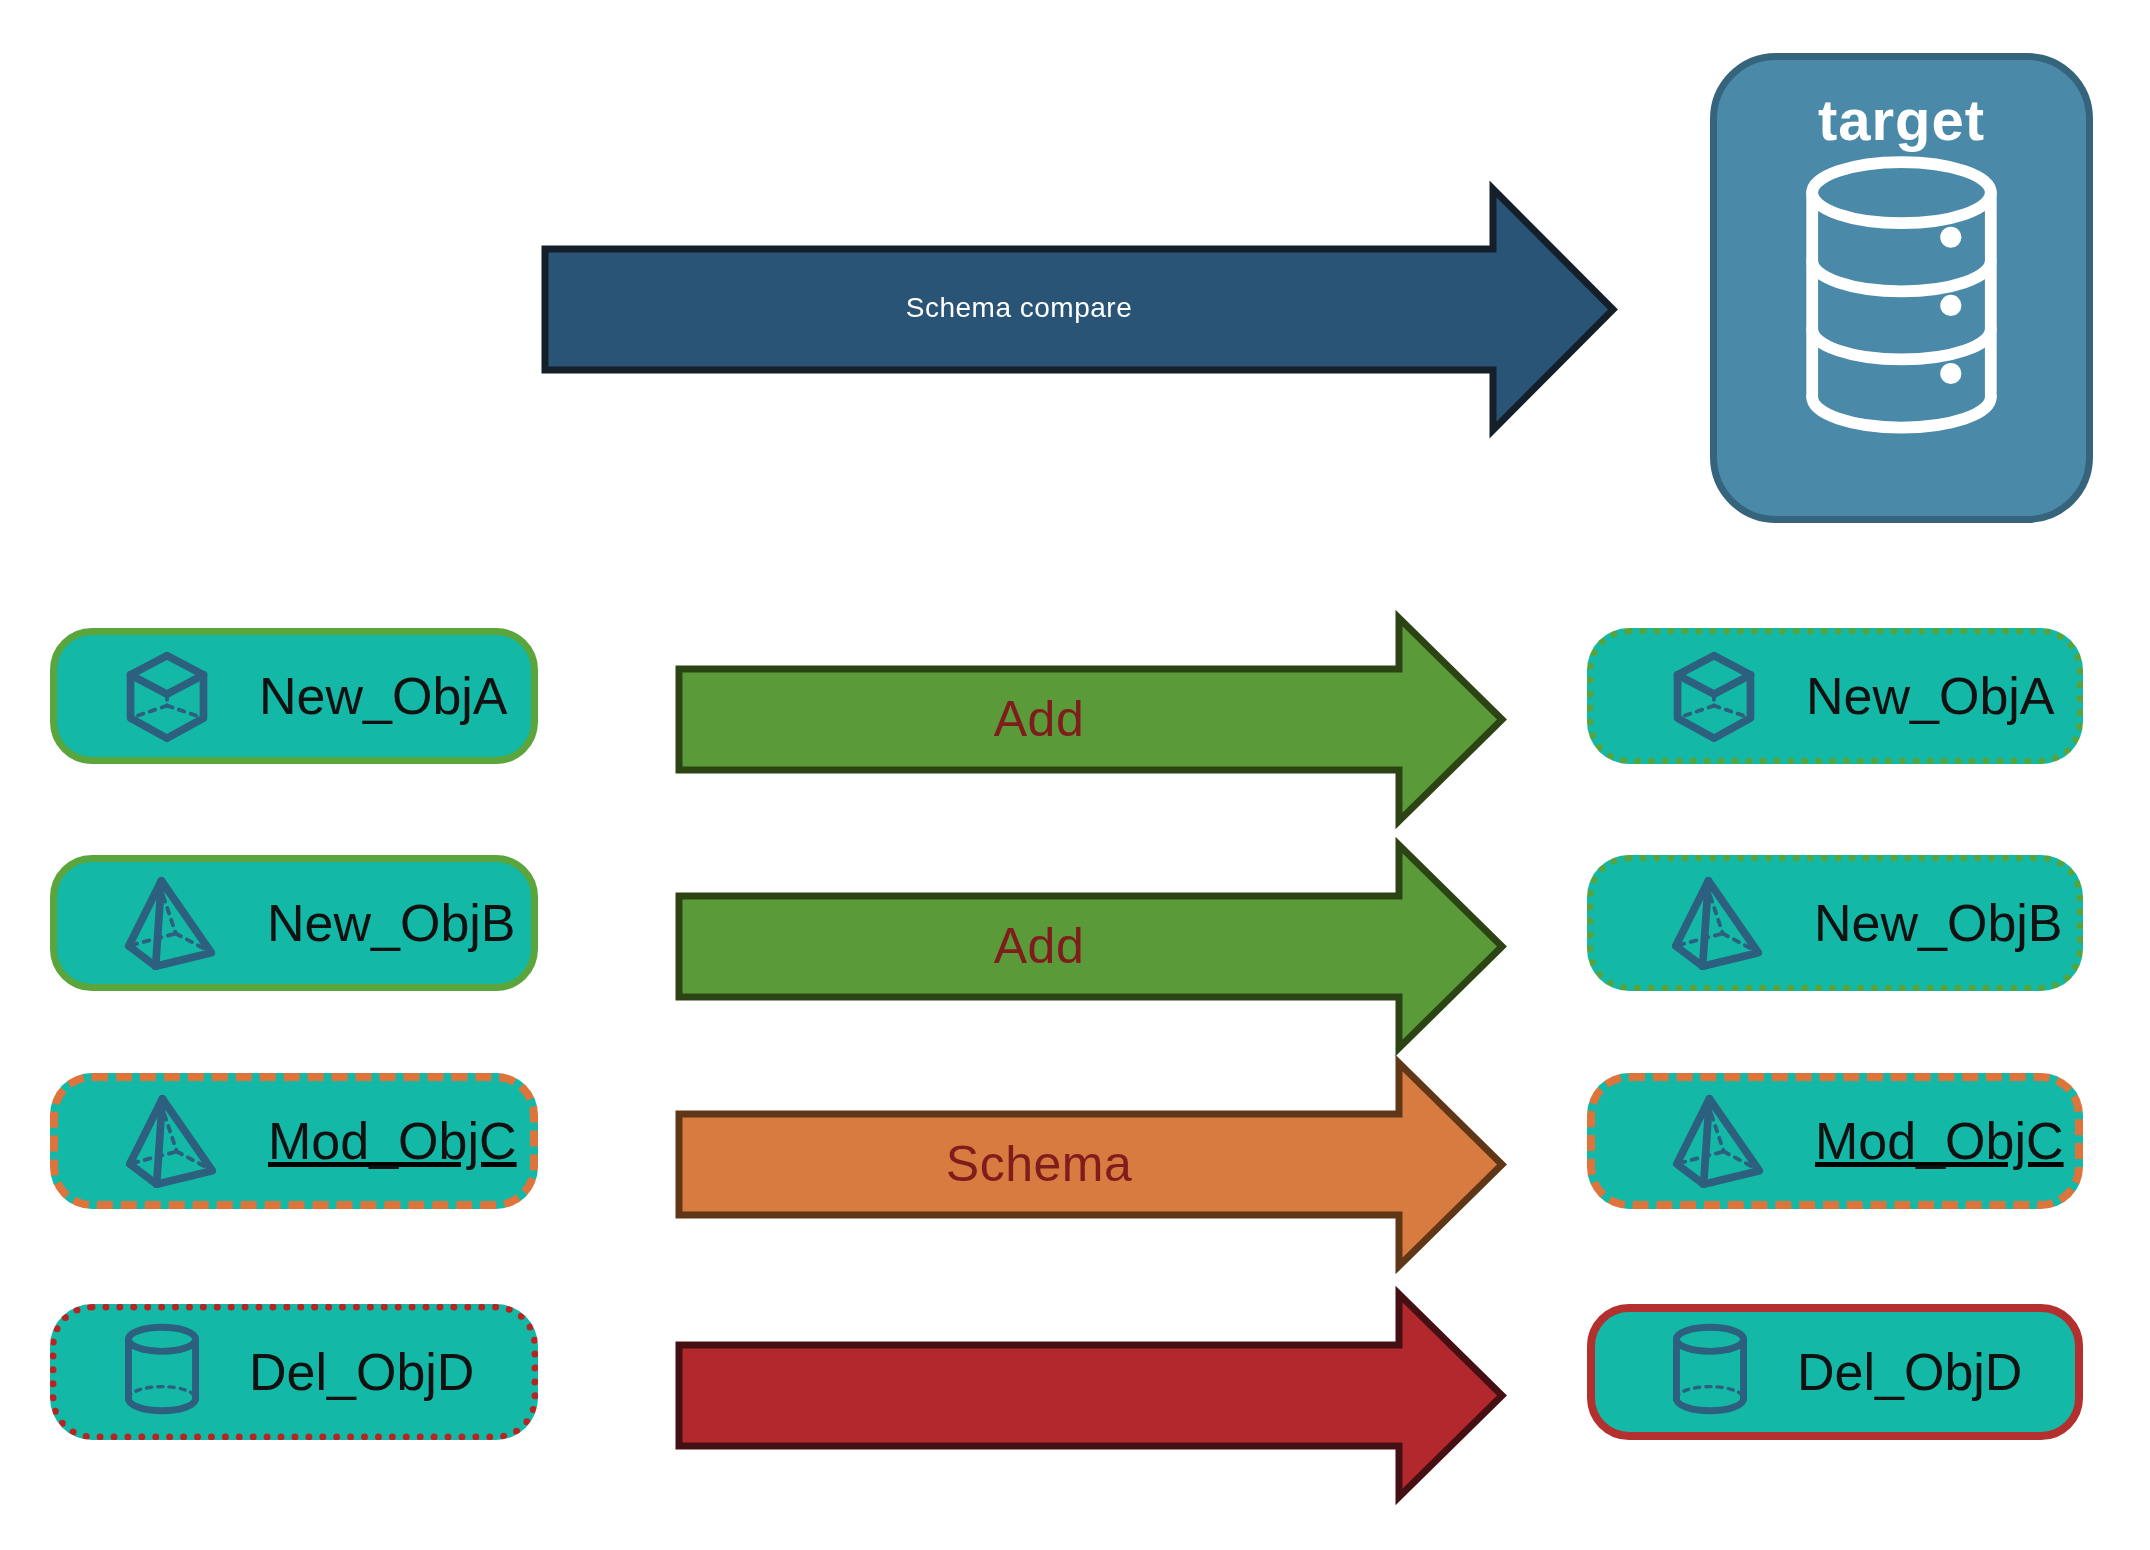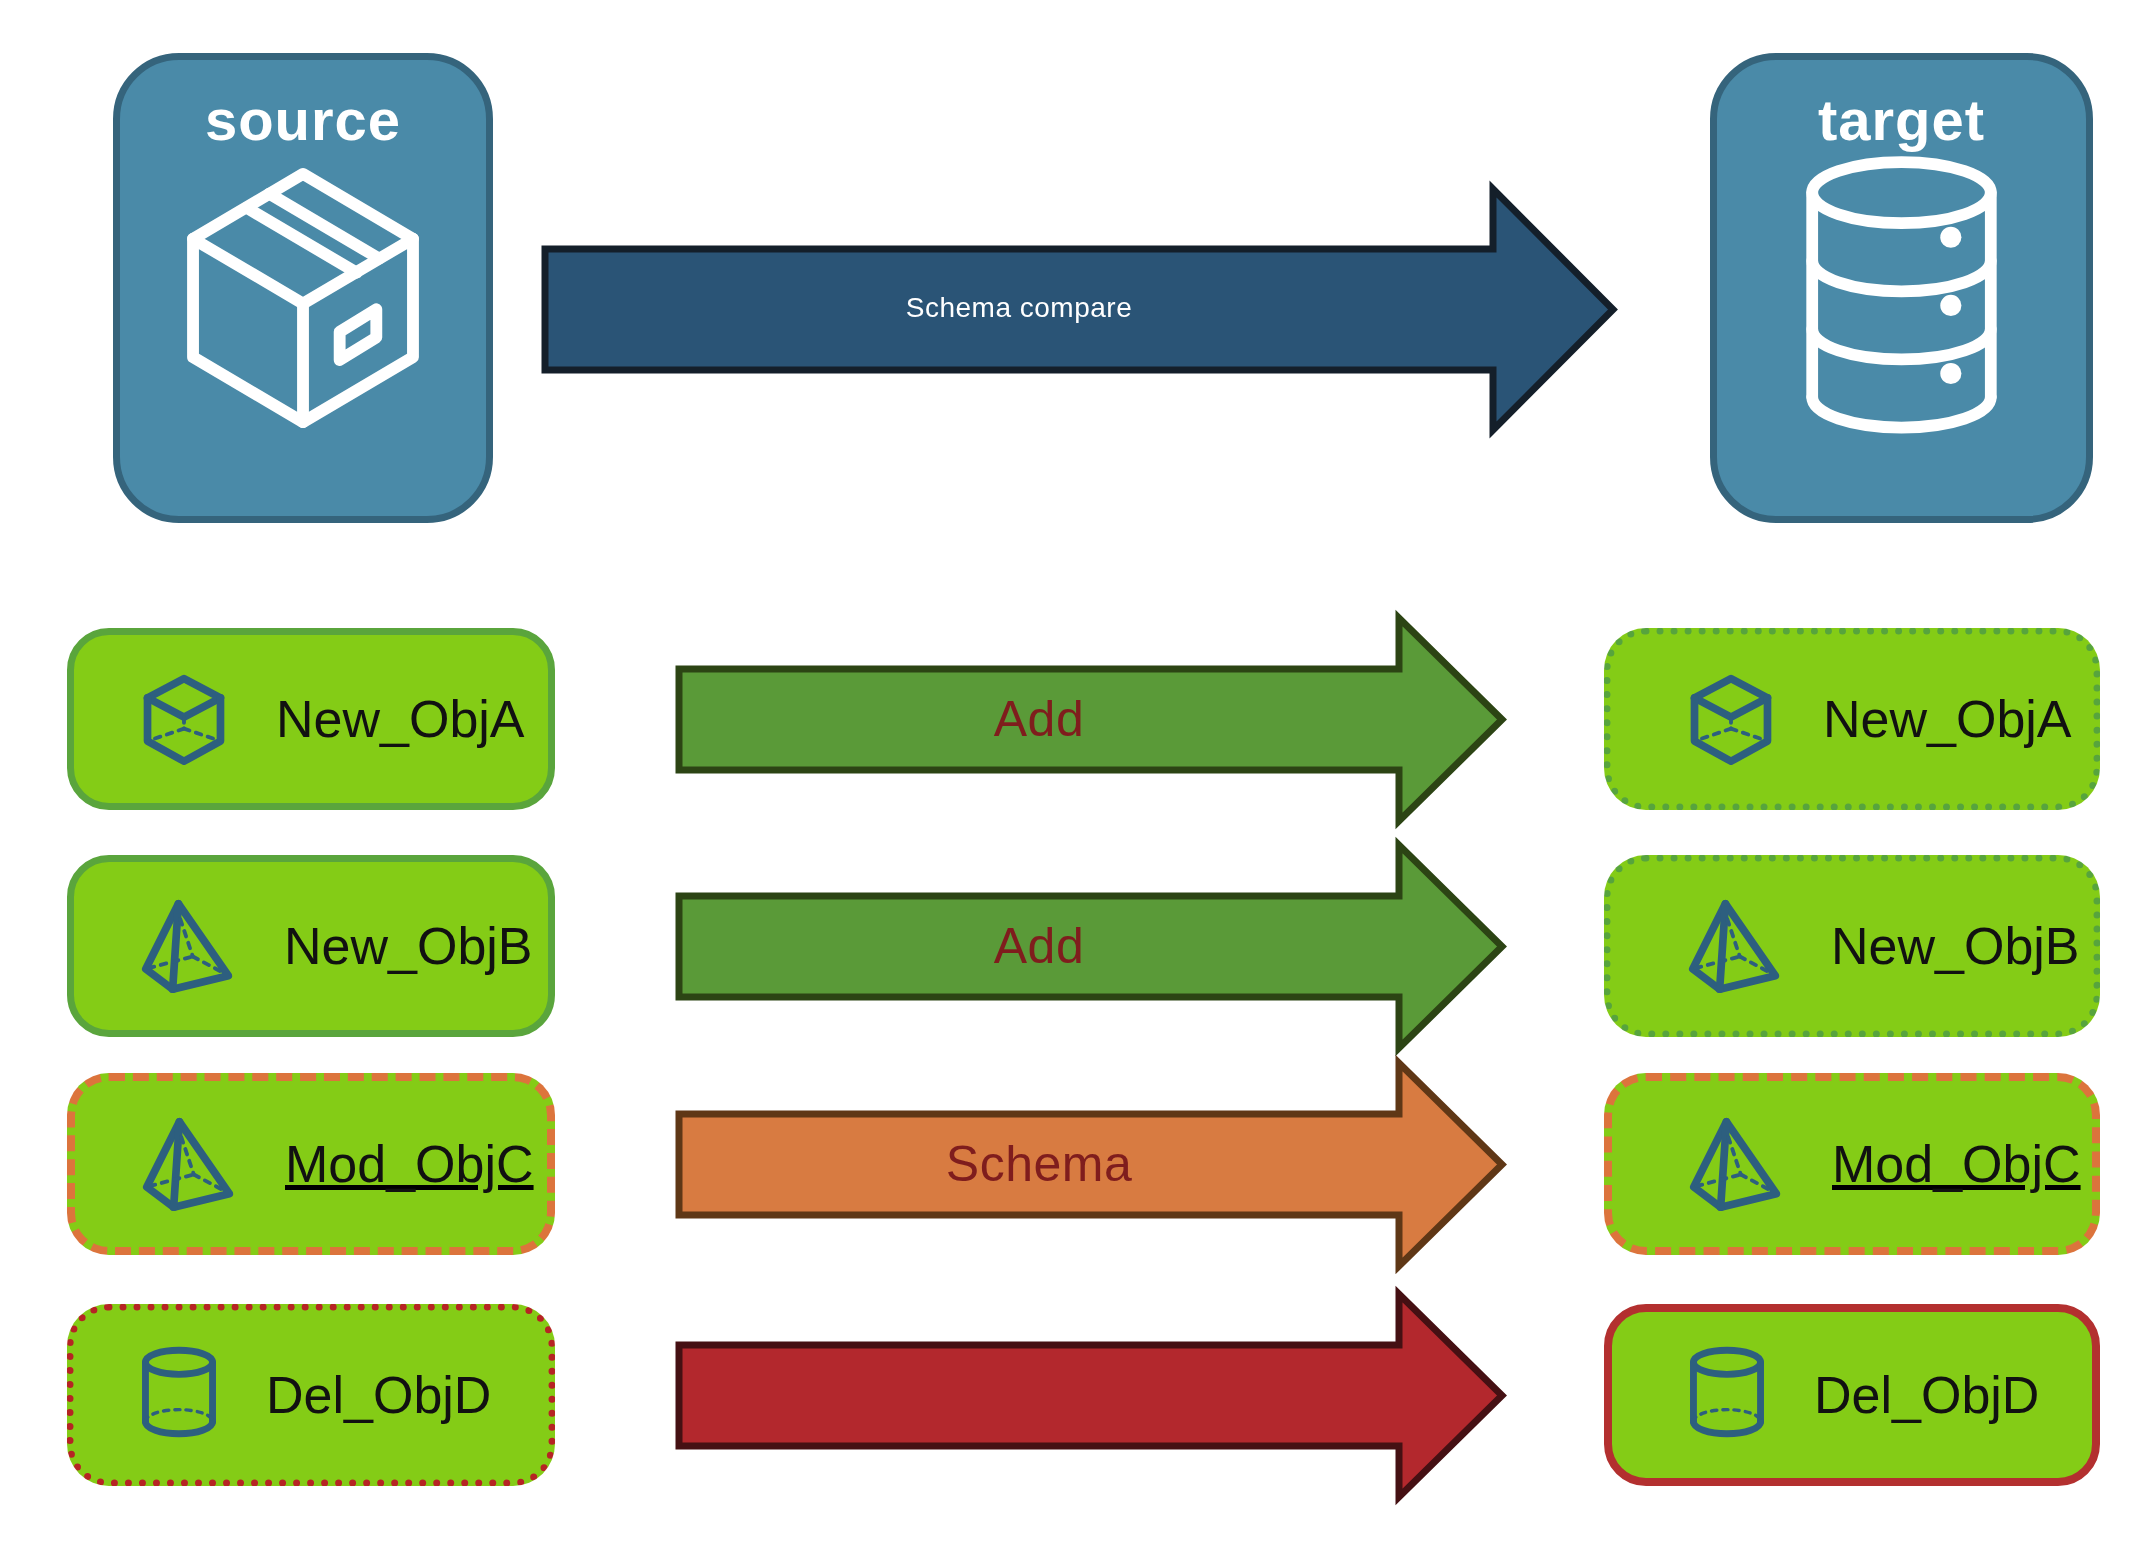--- a/index.html
+++ b/index.html
@@ -31,25 +31,25 @@
   
   .main-arrow-svg{position:absolute;left:545px;top:189px;width:1068px;height:241px;overflow:visible;}
   .main-arrow-label{
     position:absolute;left:545px;top:249px;width:948px;height:118px;
     display:flex;align-items:center;justify-content:center;
     color:#ffffff;font-size:28px;letter-spacing:0.5px;
   }
   
   .obj-box{
     position:absolute;
-    height:182px;
-    background:#84cc16;
+    height:136px;
+    background:#14b8a6;
     border-radius:42px;
     box-sizing:border-box;
-    display:flex;align-items:center;margin-left:17px;
+    display:flex;align-items:center;
   }
   .obj-box.left{left:50px;width:488px;padding-left:62px;}
   .obj-box.right{left:1587px;width:496px;padding-left:72px;}
   .b-green-solid {border:7px solid #5AA53C;}
   .b-green-dotted{border:7px dotted #57A43D;}
   .b-orange-dashed{border:8px dashed #DC743C;text-decoration:underline;}
   .b-red-dotted {border:7px dotted #B62424;}
   .b-red-solid  {border:8px solid #B3302F;}
   .obj-icon{flex:0 0 auto;}
   .obj-label{
@@ -118,26 +118,20 @@
       <path d="M11,17 V86"></path>
       <path d="M89,17 V86"></path>
       <path d="M11,86 A39,14 0 0 0 89,86"></path>
       <path d="M11,86 A39,14 0 0 1 89,86" stroke-width="4" stroke-dasharray="6,7"></path>
     </g>
   </defs>
 </svg>
 
 <div class="canvas">
 
-  <div class="node source">
-    <div class="node-label">source</div>
-    <svg class="node-icon" width="282" height="288" viewBox="0 0 100 100">
-        <use href="#icon-package"></use>
-      </svg>
-  </div>
 
   <svg class="main-arrow-svg" viewBox="0 0 1068 241">
     <polygon points="0,60 948,60 948,0 1068,120.5 948,241 948,181 0,181" stroke-width="7" stroke-linejoin="miter" fill="#2A5476" stroke="#141F2A"></polygon>
   </svg>
   <div class="main-arrow-label">Schema compare</div>
 
   <div class="node target">
     <div class="node-label">target</div>
     <svg class="node-icon" width="235" height="284" viewBox="0 0 100 120">
         <use href="#icon-database"></use>

